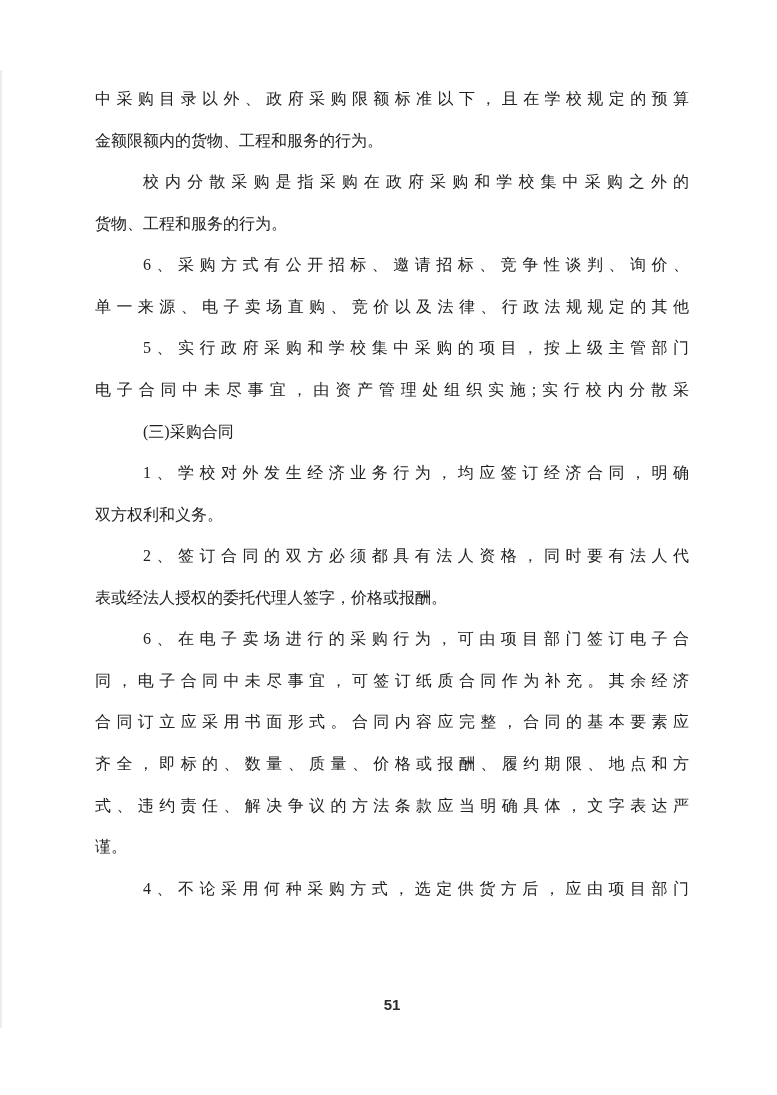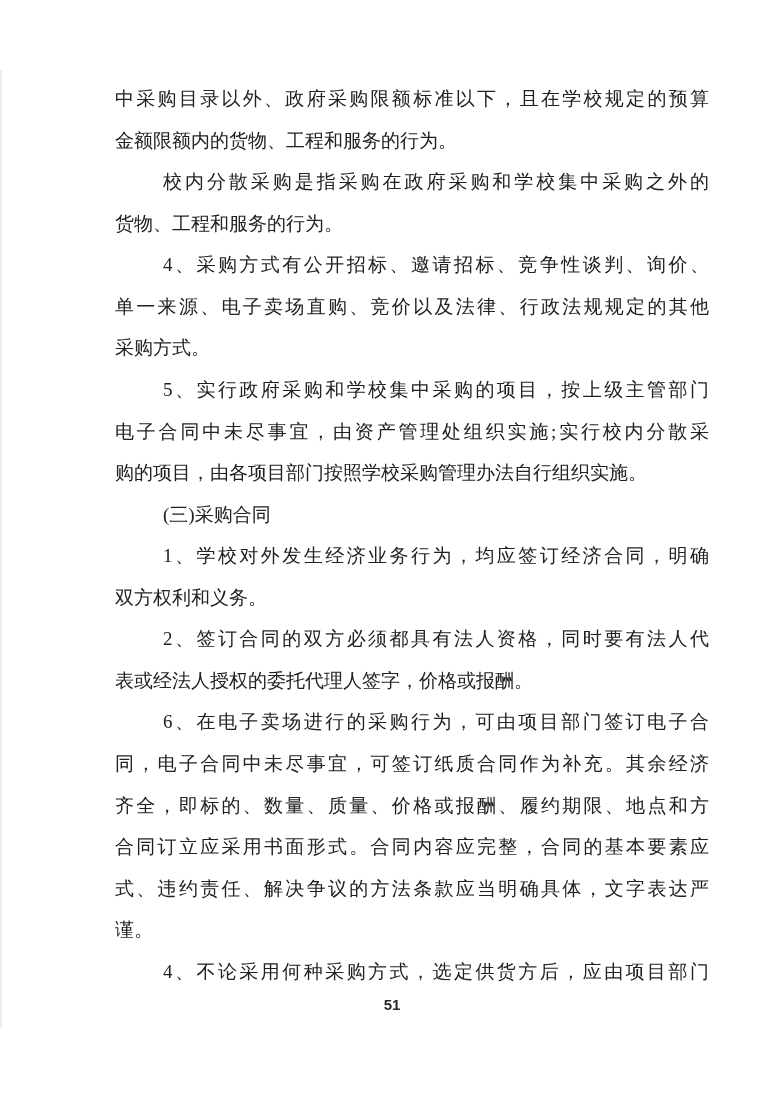--- a/index.html
+++ b/index.html
@@ -21,25 +21,24 @@
     width: 2px;
     height: 958px;
     background: #ededed;
   }
   .text-block {
     position: absolute;
     left: 95px;
     top: 78px;
     width: 594px;
     font-family: "Liberation Serif", "DejaVu Serif", serif;
-    font-size: 19px;
+    font-size: 16px;
     line-height: 41.57px;
     color: #212121;
     letter-spacing: 0;
-    margin-left: 20px;
   }
   .doc-line {
     width: 100%;
     text-align: justify;
     text-align-last: left;
     overflow: hidden;
     white-space: nowrap;
   }
   .doc-line.just {
     text-align-last: justify;
@@ -67,33 +66,31 @@
 </head>
 <body>
 
 <div class="page">
   <div class="edge-line"></div>
   <div class="text-block">
       <div class="doc-line just">中采购目录以外、政府采购限额标准以下，且在学校规定的预算</div>
       <div class="doc-line">金额限额内的货物、工程和服务的行为。</div>
       <div class="doc-line just indent">校内分散采购是指采购在政府采购和学校集中采购之外的</div>
       <div class="doc-line">货物、工程和服务的行为。</div>
-      <div class="doc-line just indent">4、采购方式有公开招标、邀请招标、竞争性谈判、询价、</div>
+      <div class="doc-line just indent">6、采购方式有公开招标、邀请招标、竞争性谈判、询价、</div>
       <div class="doc-line just">单一来源、电子卖场直购、竞价以及法律、行政法规规定的其他</div>
-      <div class="doc-line">采购方式。</div>
       <div class="doc-line just indent">5、实行政府采购和学校集中采购的项目，按上级主管部门</div>
       <div class="doc-line just">电子合同中未尽事宜，由资产管理处组织实施;实行校内分散采</div>
-      <div class="doc-line">购的项目，由各项目部门按照学校采购管理办法自行组织实施。</div>
       <div class="doc-line indent bold">(三)采购合同</div>
       <div class="doc-line just indent">1、学校对外发生经济业务行为，均应签订经济合同，明确</div>
       <div class="doc-line">双方权利和义务。</div>
       <div class="doc-line just indent">2、签订合同的双方必须都具有法人资格，同时要有法人代</div>
       <div class="doc-line">表或经法人授权的委托代理人签字，价格或报酬。</div>
       <div class="doc-line just indent">6、在电子卖场进行的采购行为，可由项目部门签订电子合</div>
       <div class="doc-line just">同，电子合同中未尽事宜，可签订纸质合同作为补充。其余经济</div>
+      <div class="doc-line just">合同订立应采用书面形式。合同内容应完整，合同的基本要素应</div>
       <div class="doc-line just">齐全，即标的、数量、质量、价格或报酬、履约期限、地点和方</div>
-      <div class="doc-line just">合同订立应采用书面形式。合同内容应完整，合同的基本要素应</div>
       <div class="doc-line just">式、违约责任、解决争议的方法条款应当明确具体，文字表达严</div>
       <div class="doc-line">谨。</div>
       <div class="doc-line just indent">4、不论采用何种采购方式，选定供货方后，应由项目部门</div>
     </div>
   <div class="page-number">51</div>
 </div>
 
 </body></html>

